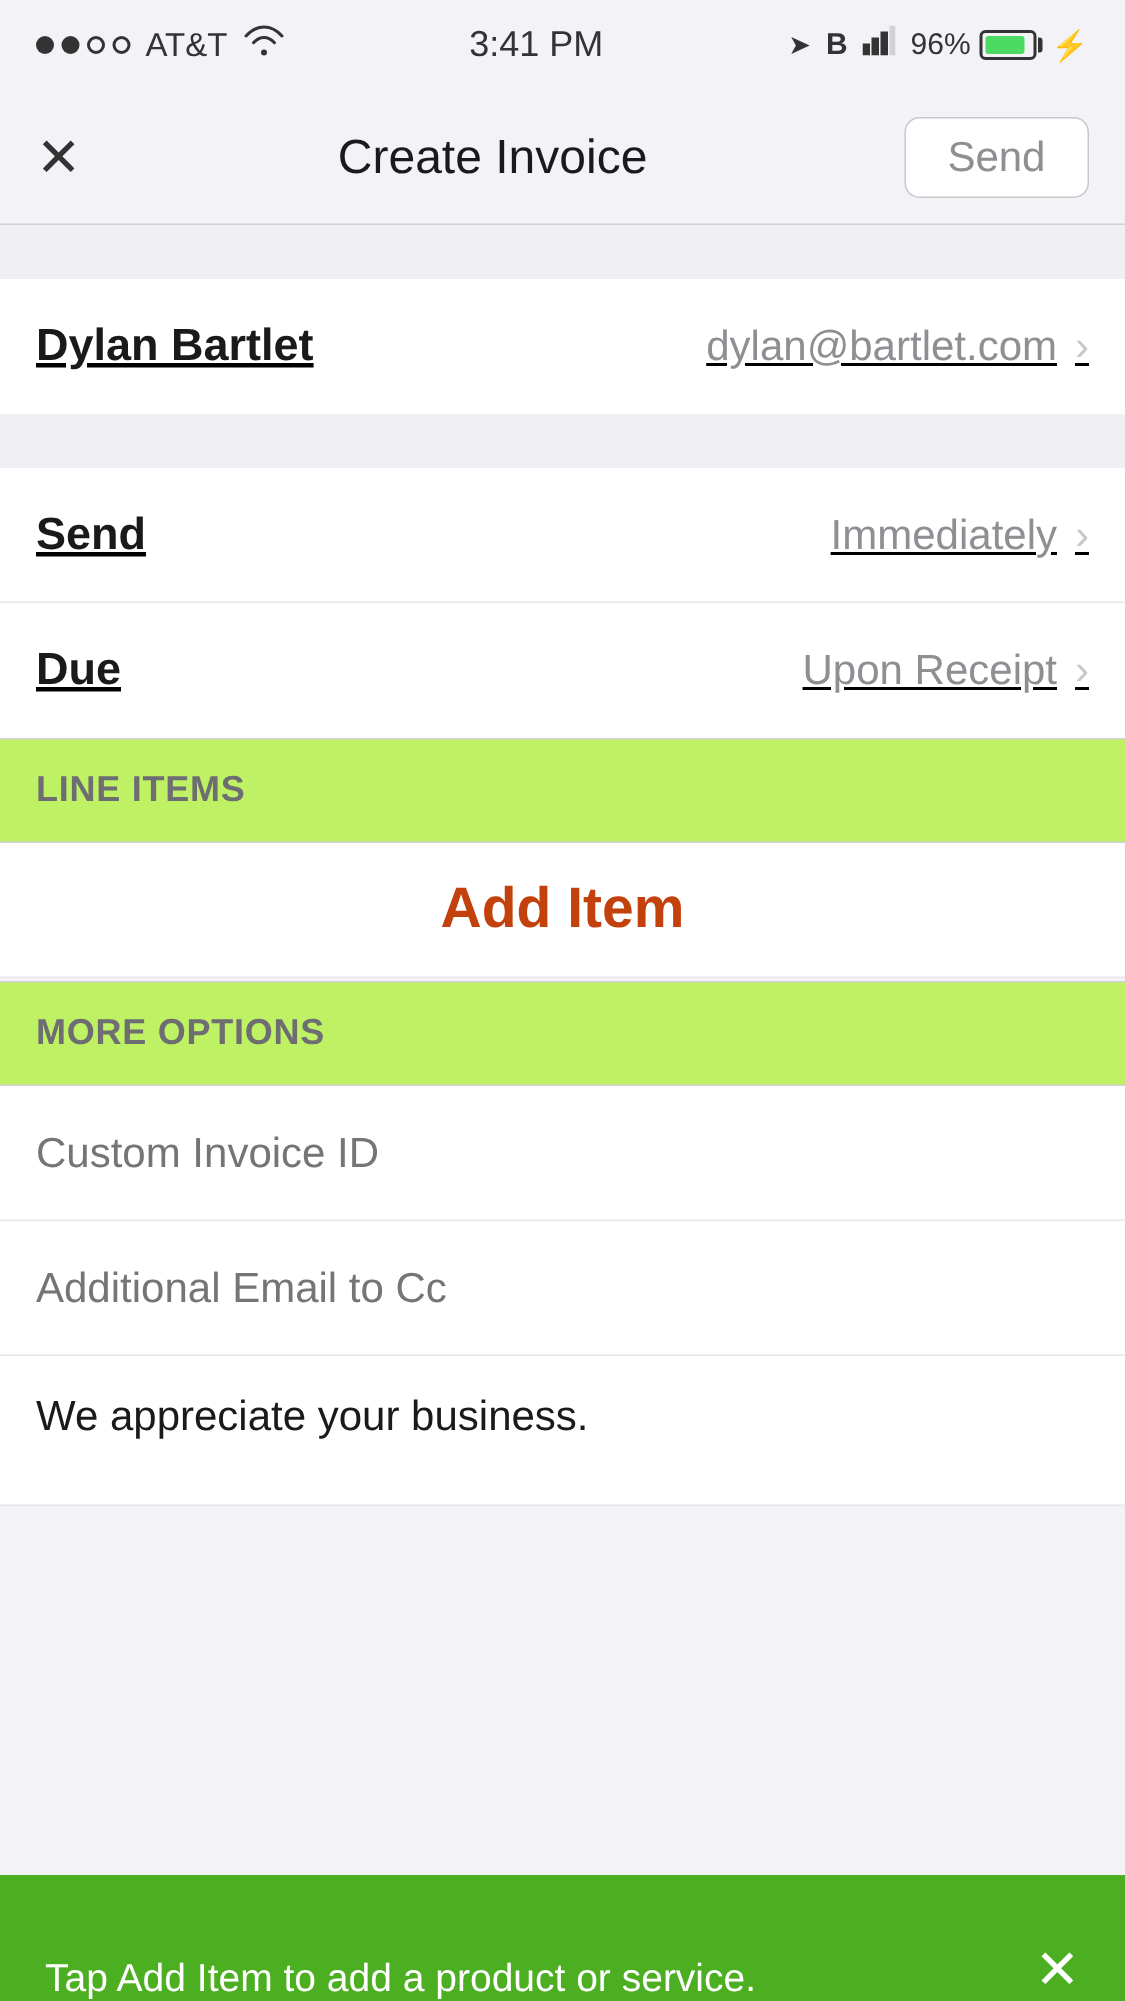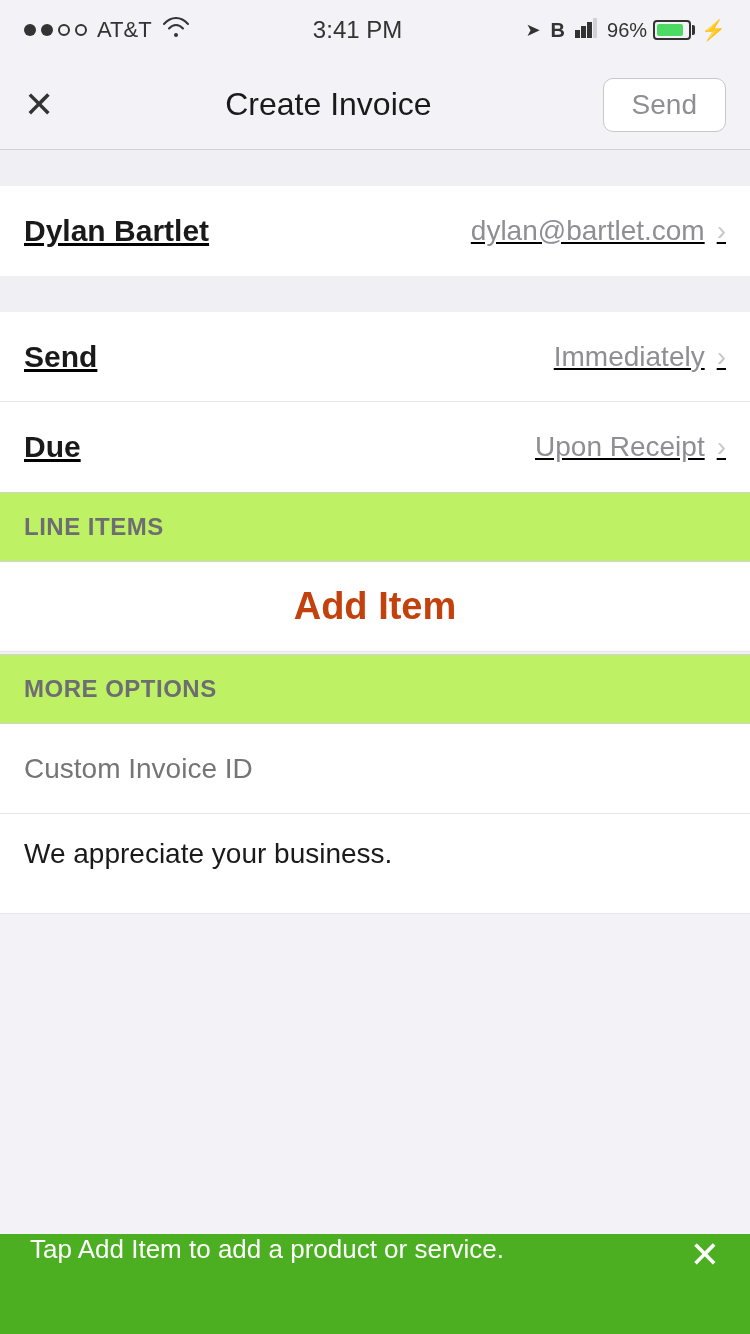--- a/index.html
+++ b/index.html
@@ -243,24 +243,24 @@
       font-size: 28px;
       color: #1a1a1a;
     }
 
     
     .bottom-toast {
       position: fixed;
       bottom: 0;
       left: 0;
       width: 750px;
-      height: 100px;
+      height: 84px;
       background: #4caf22;
       display: flex;
-      align-items: flex-start;
+      align-items: flex-end;
       justify-content: space-between;
       padding: 0 30px;
     }
     .toast-text {
       font-size: 26px;
       color: white;
       font-weight: 400;
     }
     .toast-close {
       color: white;
@@ -367,20 +367,23 @@
 </div>
 
 <div class="section-header" style="margin-top:2px;">
   <span class="section-header-text">MORE OPTIONS</span>
 </div>
 
 <div class="more-options-section">
   <div class="input-row">
     <input class="input-field" type="text" placeholder="Custom Invoice ID" style="">
   </div>
+  <div class="input-row">
+    <input class="input-field" type="email" placeholder="Additional Email to Cc" style="">
+  </div>
   <div class="notes-row">
     <span class="notes-text">We appreciate your business.</span>
   </div>
 </div>
 
 <div class="bottom-spacer"></div>
 
 <div class="bottom-toast">
   <span class="toast-text">Tap Add Item to add a product or service.</span>
   <button class="toast-close">✕</button>

